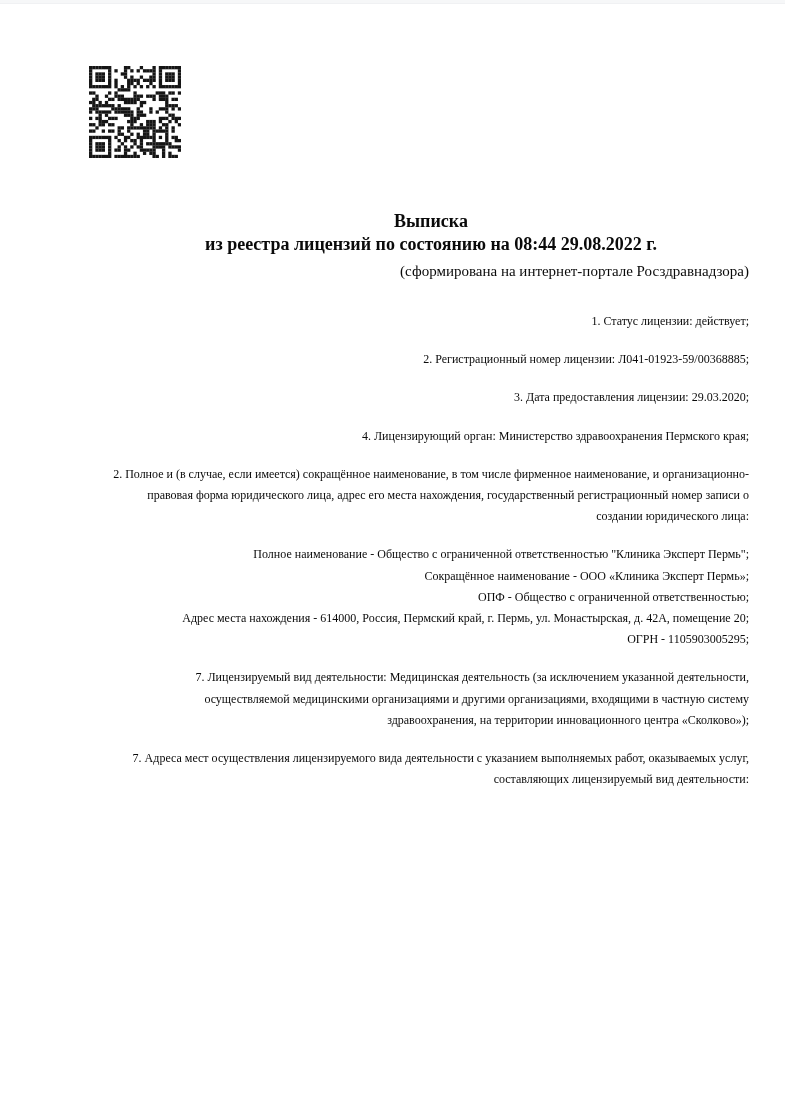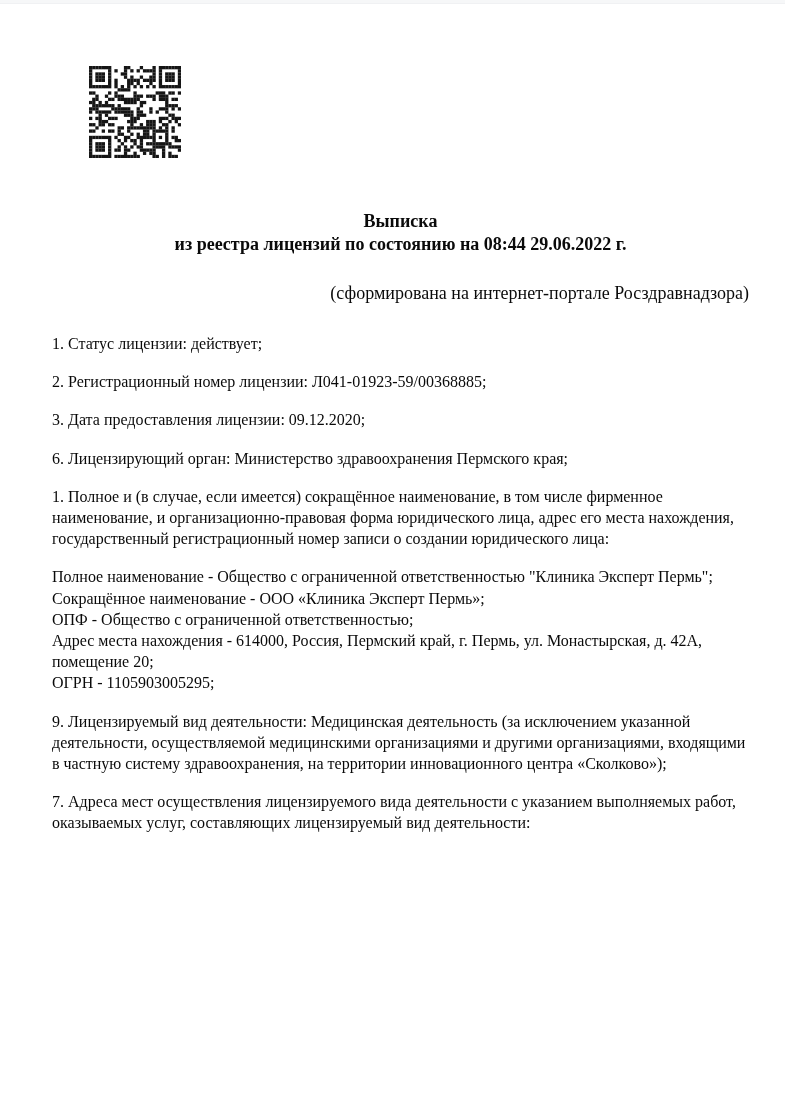--- a/index.html
+++ b/index.html
@@ -24,40 +24,40 @@
     top: 66px;
     left: 89px;
     width: 92px;
     height: 92px;
   }
   .qr svg { width: 100%; height: 100%; display: block; }
   .content {
     position: absolute;
     top: 0; left: 0;
     width: 785px;
-    padding: 210px 36px 0 52px;
+    padding: 210px 36px 0 113px;
   }
   .doc-title {
     font-size: 18px;
     font-weight: bold;
     text-align: center;
     line-height: 23px;
   }
   .doc-subtitle {
-    margin-top: 29px;
+    margin-top: 7px;
     text-align: right;
-    font-size: 18px;
+    font-size: 15px;
     line-height: 17px;
   }
   .para {
     margin-top: 17px;
-    font-size: 16px;
+    font-size: 12px;
     line-height: 21.2px;
     white-space: pre-line;
-    text-align: left;
+    text-align: right;
   }
   .para.first { margin-top: 31px; }
 </style>
 </head>
 <body>
 
 <div class="top-edge"></div>
 
 <div class="qr">
   <svg id="qr-svg" xmlns="http://www.w3.org/2000/svg" aria-hidden="true" viewBox="0 0 29 29">
@@ -471,40 +471,40 @@
       <rect x="25" y="28" width="1.04" height="1.04" fill="#151515"></rect>
       <rect x="26" y="28" width="1.04" height="1.04" fill="#151515"></rect>
       <rect x="27" y="28" width="1.04" height="1.04" fill="#151515"></rect>
     </svg>
 </div>
 
 <div class="content">
 
   <h1 class="doc-title">
     <span>Выписка</span><br>
-    <span>из реестра лицензий по состоянию на 08:44 29.06.2022 г.</span>
+    <span>из реестра лицензий по состоянию на 08:44 29.08.2022 г.</span>
   </h1>
 
   <div class="doc-subtitle">(сформирована на интернет-портале Росздравнадзора)</div>
 
   <div class="para first">1. Статус лицензии: действует;</div>
 
   <div class="para">2. Регистрационный номер лицензии: Л041-01923-59/00368885;</div>
 
-  <div class="para">3. Дата предоставления лицензии: 09.12.2020;</div>
-
-  <div class="para">6. Лицензирующий орган: Министерство здравоохранения Пермского края;</div>
-
-  <div class="para">1. Полное и (в случае, если имеется) сокращённое наименование, в том числе фирменное наименование, и организационно-правовая форма юридического лица, адрес его места нахождения, государственный регистрационный номер записи о создании юридического лица:</div>
+  <div class="para">3. Дата предоставления лицензии: 29.03.2020;</div>
+
+  <div class="para">4. Лицензирующий орган: Министерство здравоохранения Пермского края;</div>
+
+  <div class="para">2. Полное и (в случае, если имеется) сокращённое наименование, в том числе фирменное наименование, и организационно-правовая форма юридического лица, адрес его места нахождения, государственный регистрационный номер записи о создании юридического лица:</div>
 
   <div class="para">Полное наименование - Общество с ограниченной ответственностью "Клиника Эксперт Пермь";
 Сокращённое наименование - ООО «Клиника Эксперт Пермь»;
 ОПФ - Общество с ограниченной ответственностью;
 Адрес места нахождения - 614000, Россия, Пермский край, г. Пермь, ул. Монастырская, д. 42А, помещение 20;
 ОГРН - 1105903005295;</div>
 
 
-  <div class="para">9. Лицензируемый вид деятельности: Медицинская деятельность (за исключением указанной деятельности, осуществляемой медицинскими организациями и другими организациями, входящими в частную систему здравоохранения, на территории инновационного центра «Сколково»);</div>
+  <div class="para">7. Лицензируемый вид деятельности: Медицинская деятельность (за исключением указанной деятельности, осуществляемой медицинскими организациями и другими организациями, входящими в частную систему здравоохранения, на территории инновационного центра «Сколково»);</div>
 
   <div class="para">7. Адреса мест осуществления лицензируемого вида деятельности с указанием выполняемых работ, оказываемых услуг, составляющих лицензируемый вид деятельности:</div>
 
 
 </div>
 
 </body></html>

